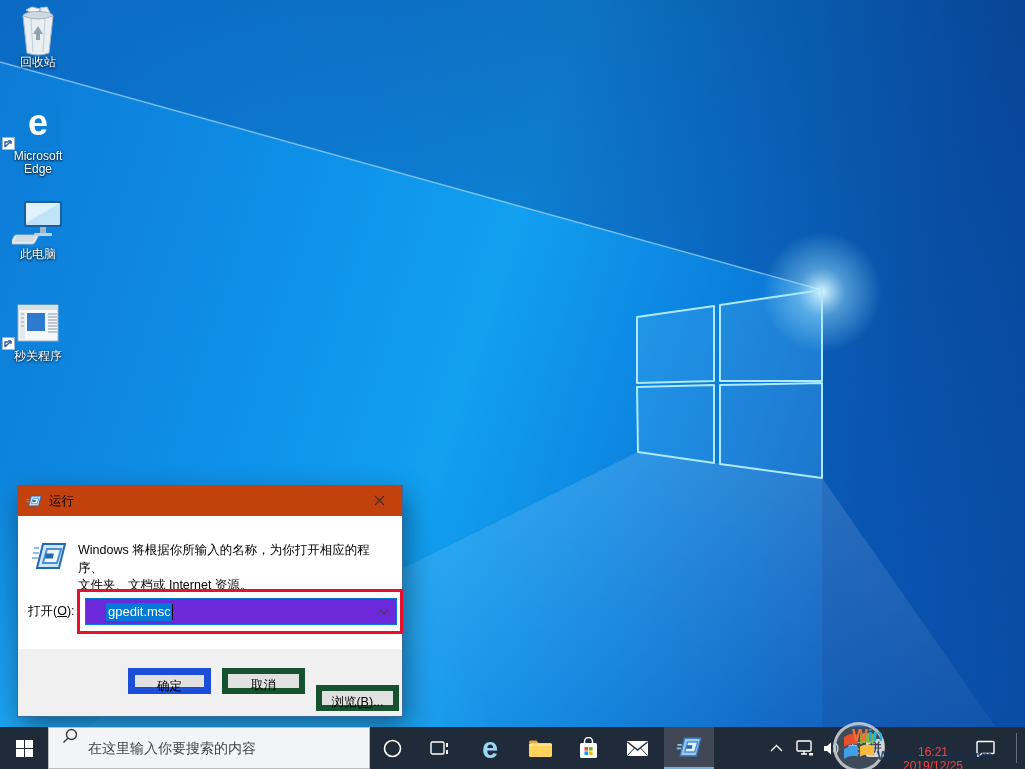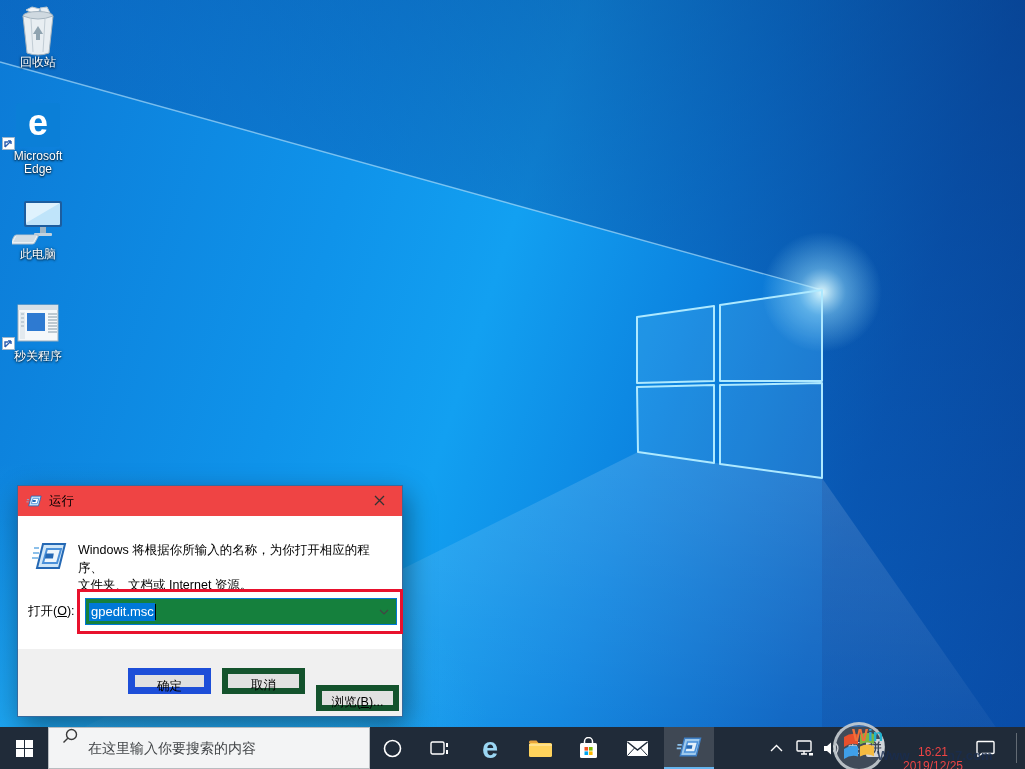--- a/index.html
+++ b/index.html
@@ -21,33 +21,33 @@
   .di-label { font-size:12px; color:#fff; line-height:13px;
               text-shadow:0 1px 2px rgba(0,0,0,.85), 0 0 3px rgba(0,0,0,.5); }
   .shortcut-badge { position:absolute; left:0; bottom:0; width:13px; height:13px; background:#fff;
               border:1px solid #9db6cc; display:flex; align-items:center; justify-content:center; }
   .edge-tile { width:44px; height:44px; background:#0b7fd7; border-radius:3px; color:#fff;
               font-size:36px; font-weight:bold; line-height:40px; text-align:center; }
 
   
   .dialog { position:absolute; left:17px; top:485px; width:386px; height:232px; background:#fff;
             border:1px solid #356a9e; box-shadow:4px 10px 26px rgba(0,0,0,.42); }
-  .dlg-titlebar { position:absolute; left:0; top:0; right:0; height:30px; background:#ef4444;
+  .dlg-titlebar { position:absolute; left:0; top:0; right:0; height:30px; background:#c2410c;
             display:flex; align-items:center; padding-left:8px; }
   .dlg-title { font-size:12.5px; color:#000; margin-left:7px; }
   .dlg-close { position:absolute; right:0; top:0; width:45px; height:29px; display:flex;
             align-items:center; justify-content:center; cursor:pointer; }
   .dlg-body-text { position:absolute; left:60px; top:56px; width:315px; font-size:12.5px;
             line-height:17.5px; color:#000; }
   .dlg-runicon { position:absolute; left:13px; top:55px; }
   .dlg-open-label { position:absolute; left:10px; top:117px; font-size:12.5px; color:#000; }
   .annotation-box { position:absolute; left:59px; top:103px; width:326px; height:45px;
             border:3px solid #e8112d; pointer-events:none; z-index:5; }
-  .combo { position:absolute; left:67px; top:112px; width:312px; height:27px; background:#15803d;
-            border:1px solid #0078d7; display:flex; align-items:center; padding-left:3px; }
+  .combo { position:absolute; left:67px; top:112px; width:312px; height:27px; background:#6d28d9;
+            border:1px solid #0078d7; display:flex; align-items:center; padding-left:20px; }
   .combo-sel { background:#0078d7; color:#fff; font-size:13px; padding:1px 1px 2px 2px; }
   .caret-line { width:1px; height:16px; background:#000; }
   .combo-chevron { position:absolute; right:7px; top:10px; }
   .dlg-footer { position:absolute; left:0; bottom:0; width:100%; height:67px; background:#f0f0f0; }
   .btn { position:absolute; top:19px; width:83px; height:26px; background:#e1e1e1;
             border:6px solid #14532d; font-size:12.5px; color:#000; text-align:center;
             line-height:23px; cursor:pointer; font-family:inherit; }
   .btn-ok { left:110px; border:7px solid #1d4ed8; }
   .btn-cancel { left:204px; }
   .btn-browse { left:298px;margin-top:17px; }

